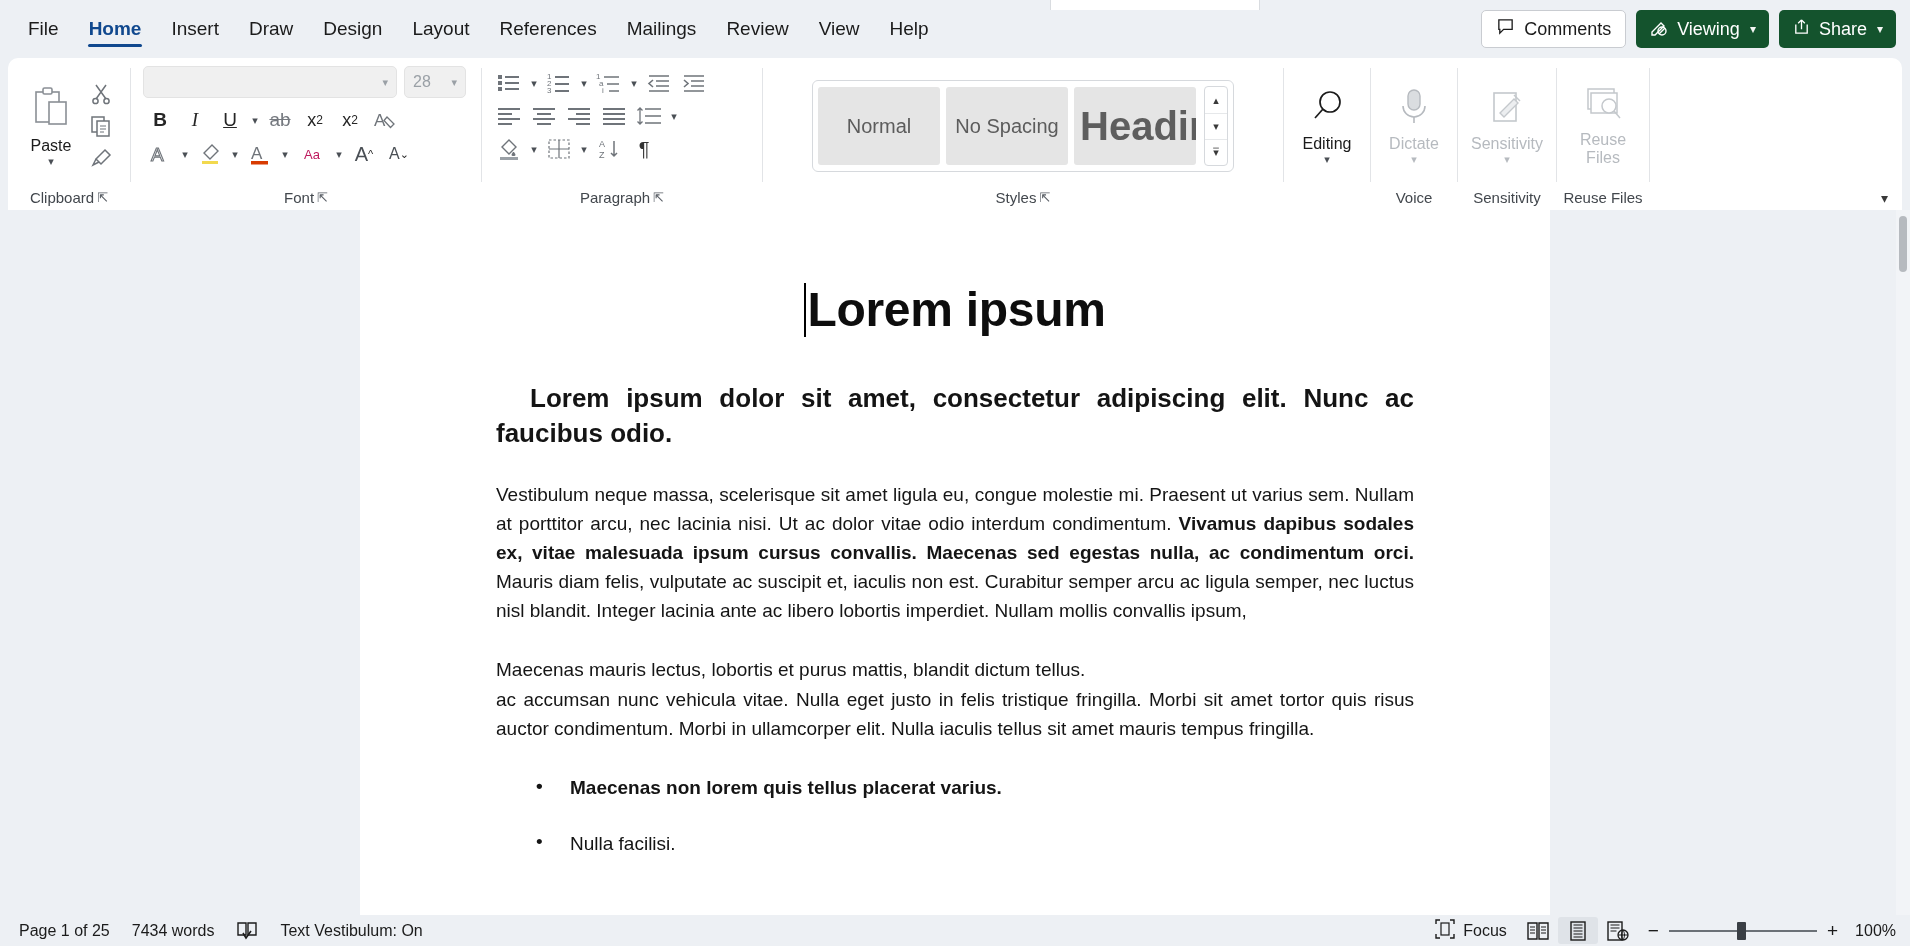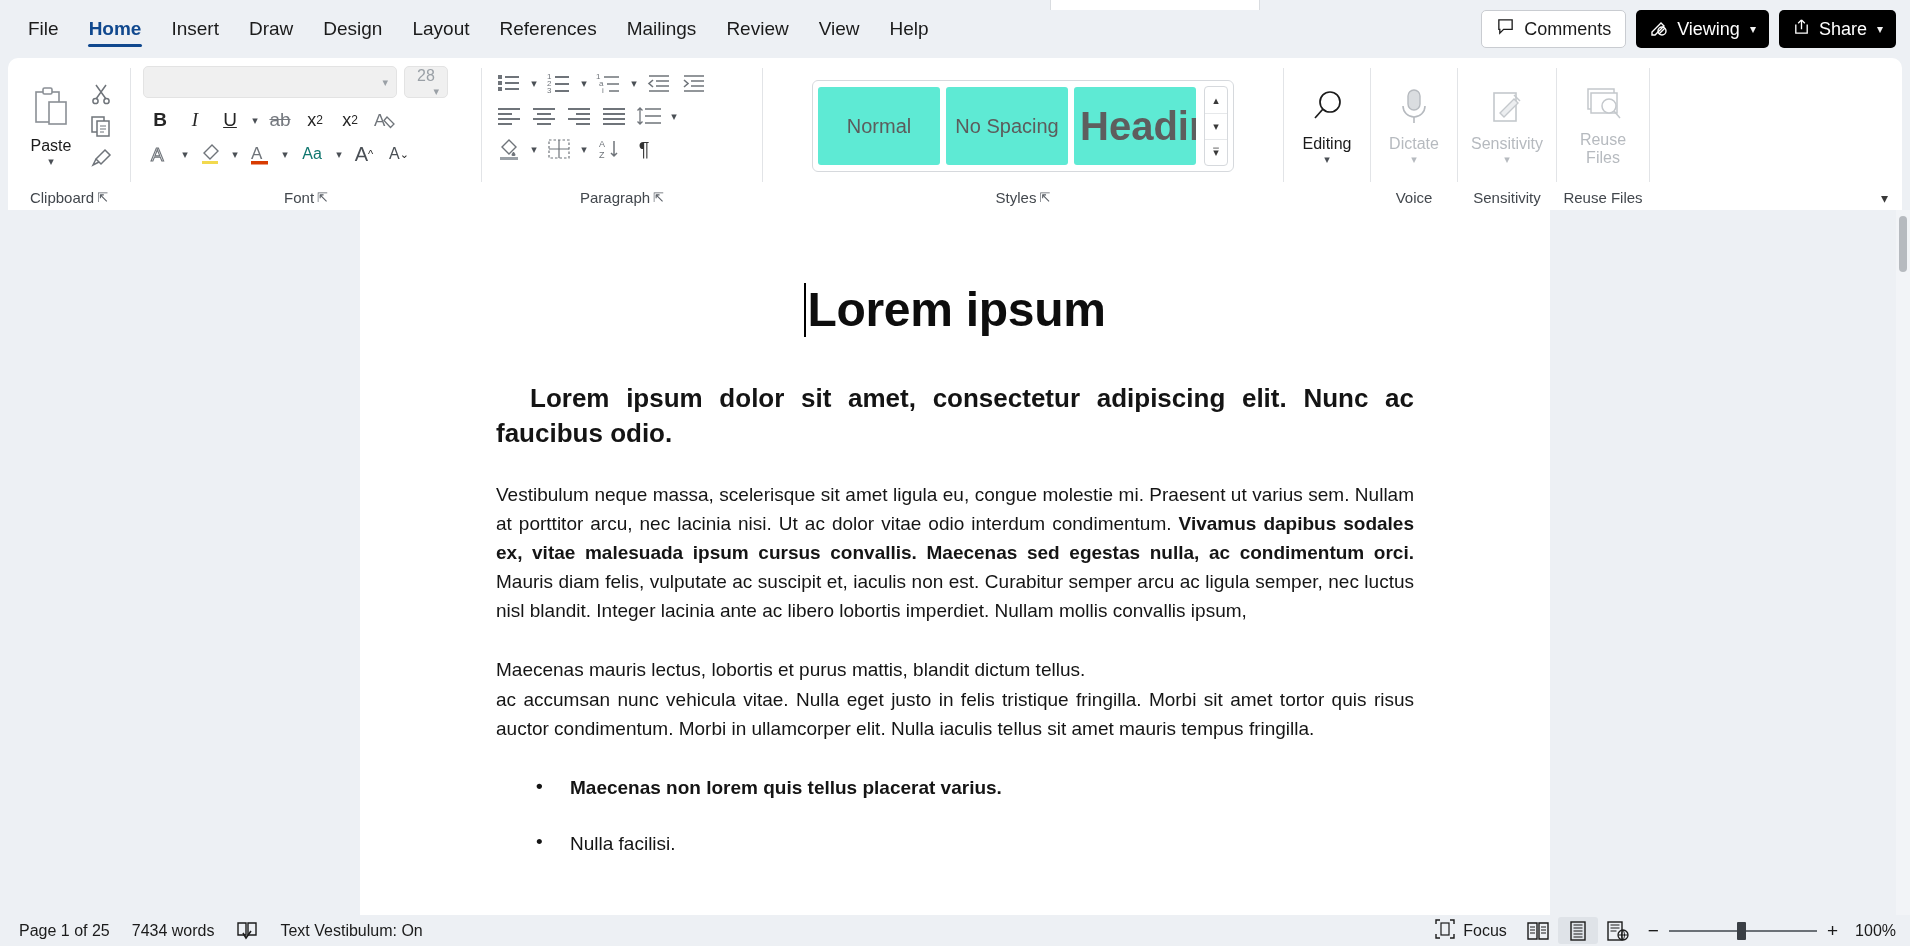--- a/index.html
+++ b/index.html
@@ -29,21 +29,21 @@
     height: 3px; background: #10488e; border-radius: 2px;
   }
   .topright { margin-left: auto; display: flex; align-items: center; gap: 10px; padding-right: 14px; }
   .btn-comments {
     display: flex; align-items: center; gap: 9px;
     background: #ffffff; border: 1px solid #c9ccd1; border-radius: 5px;
     height: 38px; padding: 0 14px; font-size: 18px; color: #1b1b1b; cursor: pointer;
   }
   .btn-blue {
     display: flex; align-items: center; gap: 8px;
-    background: #000000; color: #fff; border-radius: 5px;
+    background: #14532d; color: #fff; border-radius: 5px;
     height: 38px; padding: 0 13px; font-size: 18px; cursor: pointer; border: none;
   }
   .btn-blue .cv { font-size: 12px; opacity: .95; margin-left: 2px; }
   .searchnub {
     position: absolute; top: -12px; left: 1050px; width: 210px; height: 22px;
     background: #fff; border: 1px solid #d9dce0; border-bottom: none;
     border-radius: 6px 6px 0 0;
   }
 
   
@@ -83,29 +83,29 @@
   .clip-stack { display: flex; flex-direction: column; gap: 2px; }
 
   
   .fontbox {
     height: 32px; background: #f0f0f0; border: 1px solid #e3e3e3; border-radius: 5px;
     display: flex; align-items: center; padding: 0 8px; font-size: 16px; color: #9aa0a6;
     cursor: pointer;
   }
   .fontbox .cv { margin-left: auto; font-size: 11px; color: #9aa0a6; }
   .fname { width: 254px; }
-  .fsize { width: 44px; flex-direction: column; }
+  .fsize { width: 62px; }
 
   
   .stylesgal {
     border: 1px solid #d6d9dd; border-radius: 6px; height: 92px;
     display: flex; align-items: center; padding: 5px; gap: 6px; background:#fff;
   }
   .style-tile {
-    width: 122px; height: 78px; background: #5eead4; border-radius: 3px;
+    width: 122px; height: 78px; background: #e5e5e5; border-radius: 3px;
     display: flex; align-items: center; justify-content: center;
     font-size: 20px; color: #5c5c5c; cursor: pointer; overflow: hidden;
   }
   .style-tile.heading { font-size: 40px; font-weight: 700; color: #5e5e5e; justify-content:flex-start; padding-left:6px; }
   .gal-scroll { display: flex; flex-direction: column; border: 1px solid #d6d9dd; border-radius: 4px; margin-left: 2px; }
   .gal-scroll div {
     width: 22px; height: 26px; display: flex; align-items: center; justify-content: center;
     font-size: 11px; color: #3a3a3a; cursor: pointer;
   }
   .gal-scroll div + div { border-top: 1px solid #e6e8ea; }
@@ -318,21 +318,21 @@
                 </svg>
           </div>
           <span class="cw">▾</span>
           <div class="sm-btn">
             <svg width="24" height="24" viewBox="0 0 24 24">
                   <text x="3" y="17" font-size="17" fill="#6f747a" font-family="Liberation Sans">A</text>
                   <rect x="3" y="19" width="17" height="3.5" fill="#d83b01"></rect>
                 </svg>
           </div>
           <span class="cw">▾</span>
-          <div class="sm-btn" style="width:38px; color:#0f766e; font-size:16px">Aa</div>
+          <div class="sm-btn" style="width:38px; color:#be185d; font-size:13px">Aa</div>
           <span class="cw">▾</span>
           <div class="sm-btn">
                 <span style="font-size:20px;color:#4a4f55">A</span>
                 <span style="font-size:11px">^</span>
               </div>
           <div class="sm-btn">
                 <span style="font-size:16px;color:#4a4f55">A</span>
                 <span style="font-size:11px">⌄</span>
               </div>
         </div>

